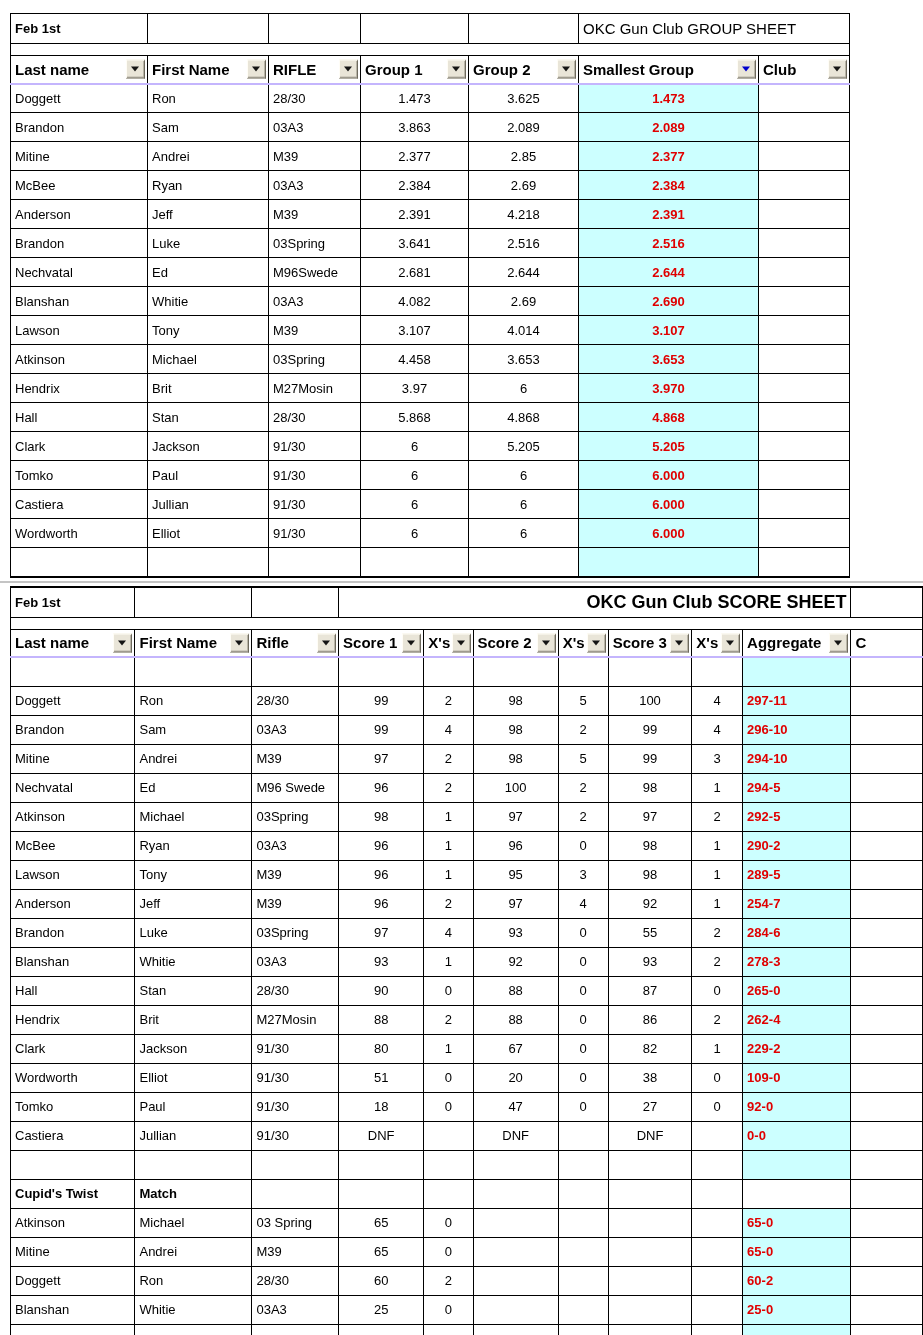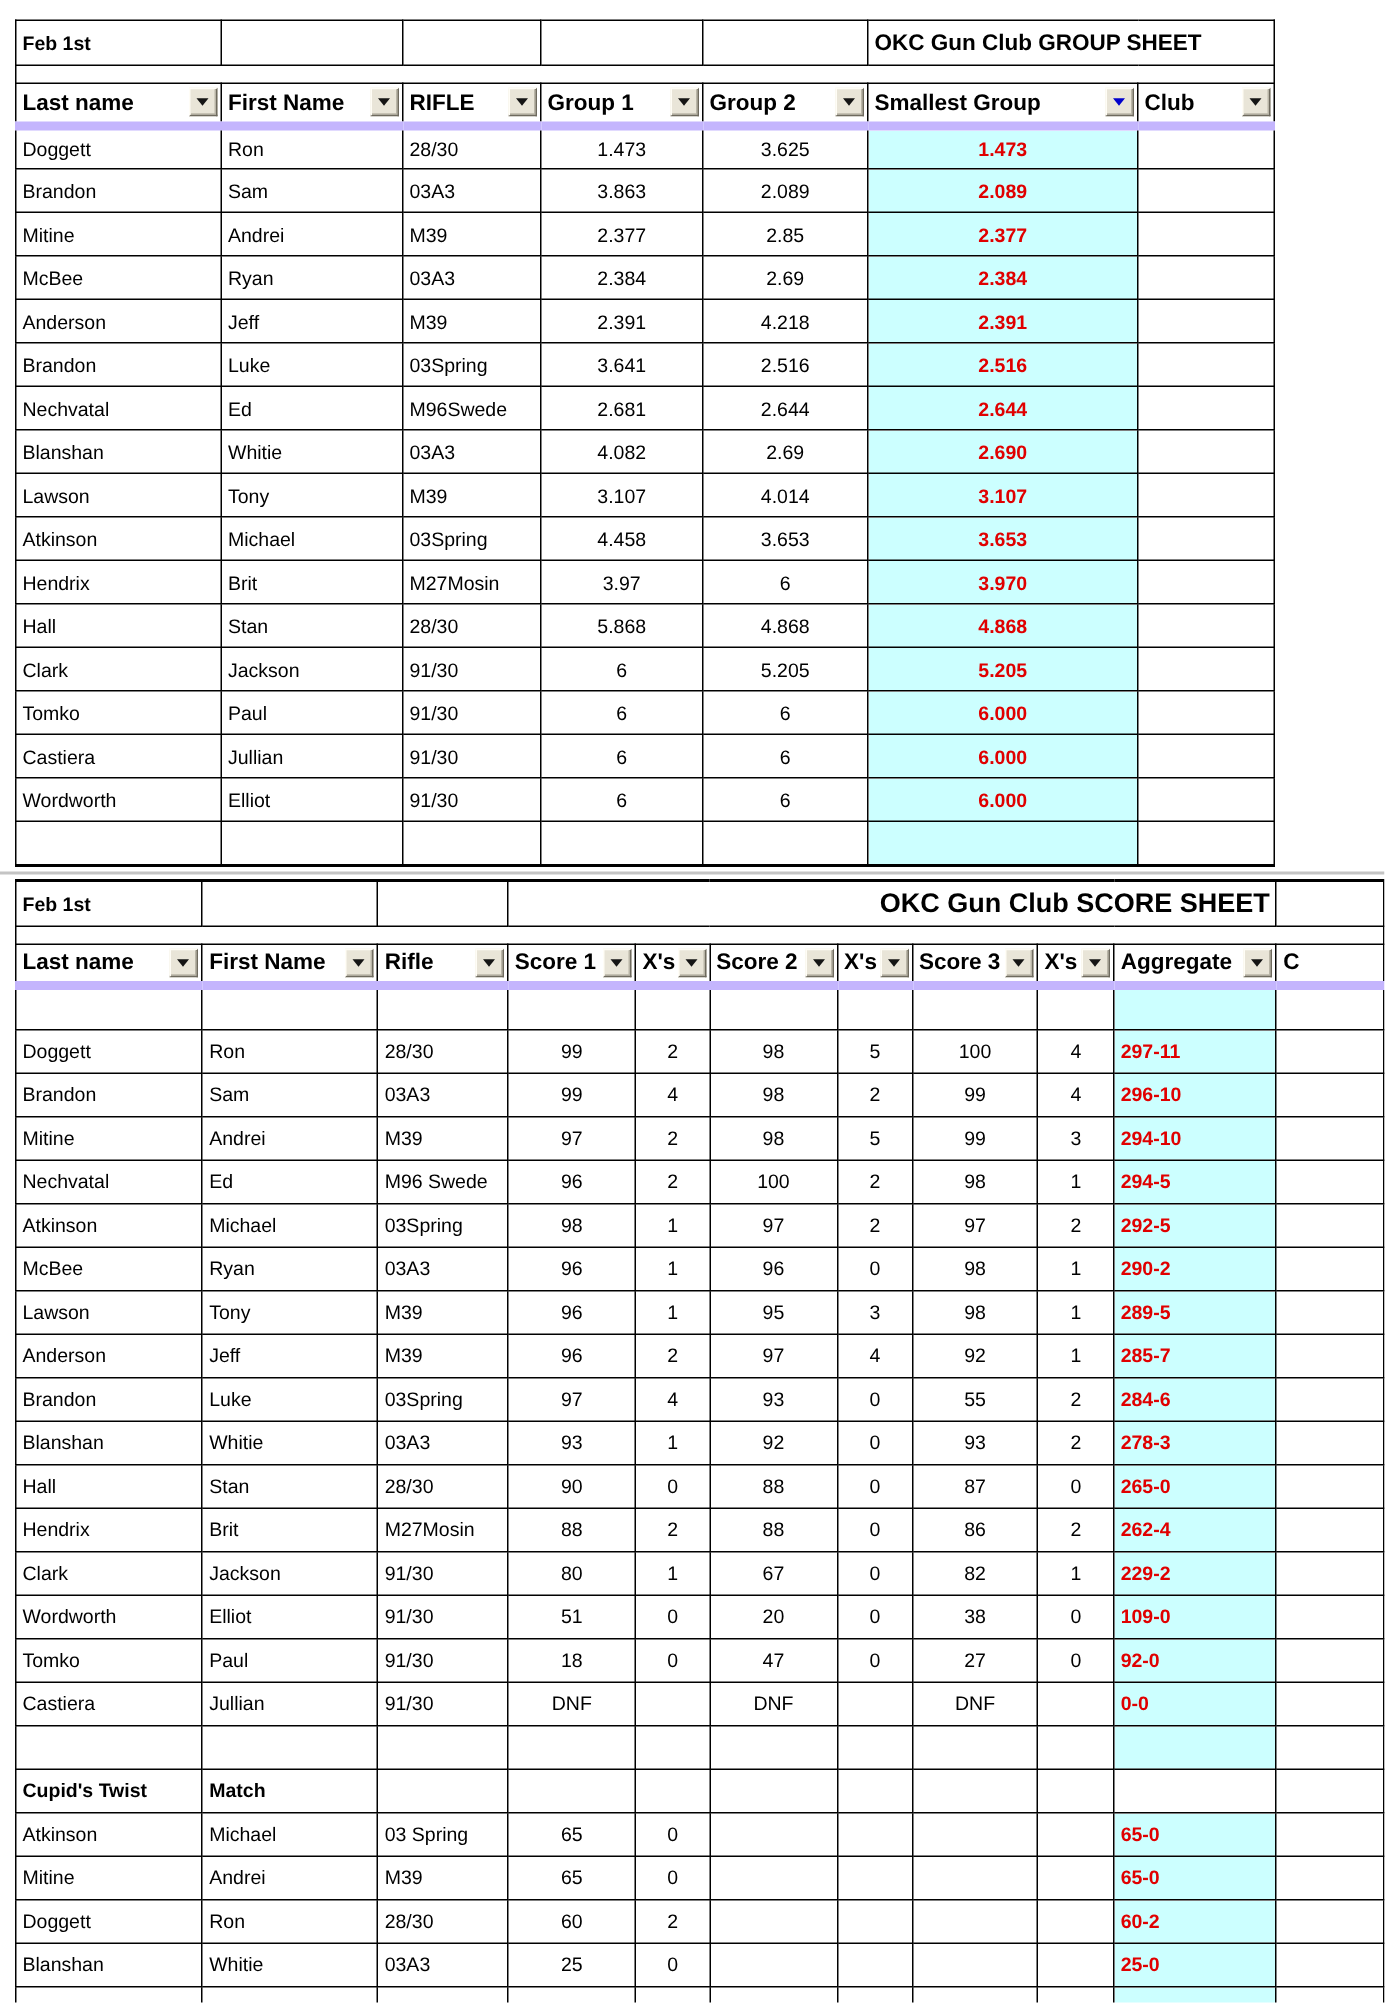--- a/index.html
+++ b/index.html
@@ -17,25 +17,25 @@
   tr{height:29px;}
   .r-feb{height:30px;margin-top:40px;}
   .r-narrow{height:12px;}
   .r-narrow td{padding:0;}
   .r-hdr{height:28px;}
   .r-partial{height:20px;}
   .bold{font-weight:bold;}
   .num{text-align:center;}
   .cyan{background:#ccffff;}
   .agg{color:#e00000;font-weight:bold;}
-  .title1{font-weight:bold;font-size:15px;}
+  .title1{font-weight:normal;font-size:15px;}
   .title2{font-weight:bold;font-size:18px;text-align:right;}
   td.hdr{
     font-weight:bold;font-size:15px;position:relative;
-    border-bottom:6px solid #c4b5fd;
+    border-bottom:2px solid #c4b5fd;
   }
   #group-sheet{left:10px;top:13px;border-bottom:2px solid #000;}
   #score-sheet{left:10px;top:586px;border-top:2px solid #000;}
   .fbtn{
     position:absolute;right:2px;top:50%;transform:translateY(-50%);
     width:17px;height:17px;background:#e9e5d8;
     border:1px solid #6e6a5e;border-top-color:#fffdf6;border-left-color:#fffdf6;
     box-shadow:inset -1px -1px 0 #b9b5a7;
   }
   .farrow{
@@ -421,21 +421,21 @@
       <tr>
         <td>Anderson</td>
         <td>Jeff</td>
         <td>M39</td>
         <td class="num">96</td>
         <td class="num">2</td>
         <td class="num">97</td>
         <td class="num">4</td>
         <td class="num">92</td>
         <td class="num">1</td>
-        <td class="agg cyan">285-7</td>
+        <td class="agg cyan">254-7</td>
         <td></td>
       </tr>
       <tr>
         <td>Brandon</td>
         <td>Luke</td>
         <td>03Spring</td>
         <td class="num">97</td>
         <td class="num">4</td>
         <td class="num">93</td>
         <td class="num">0</td>

